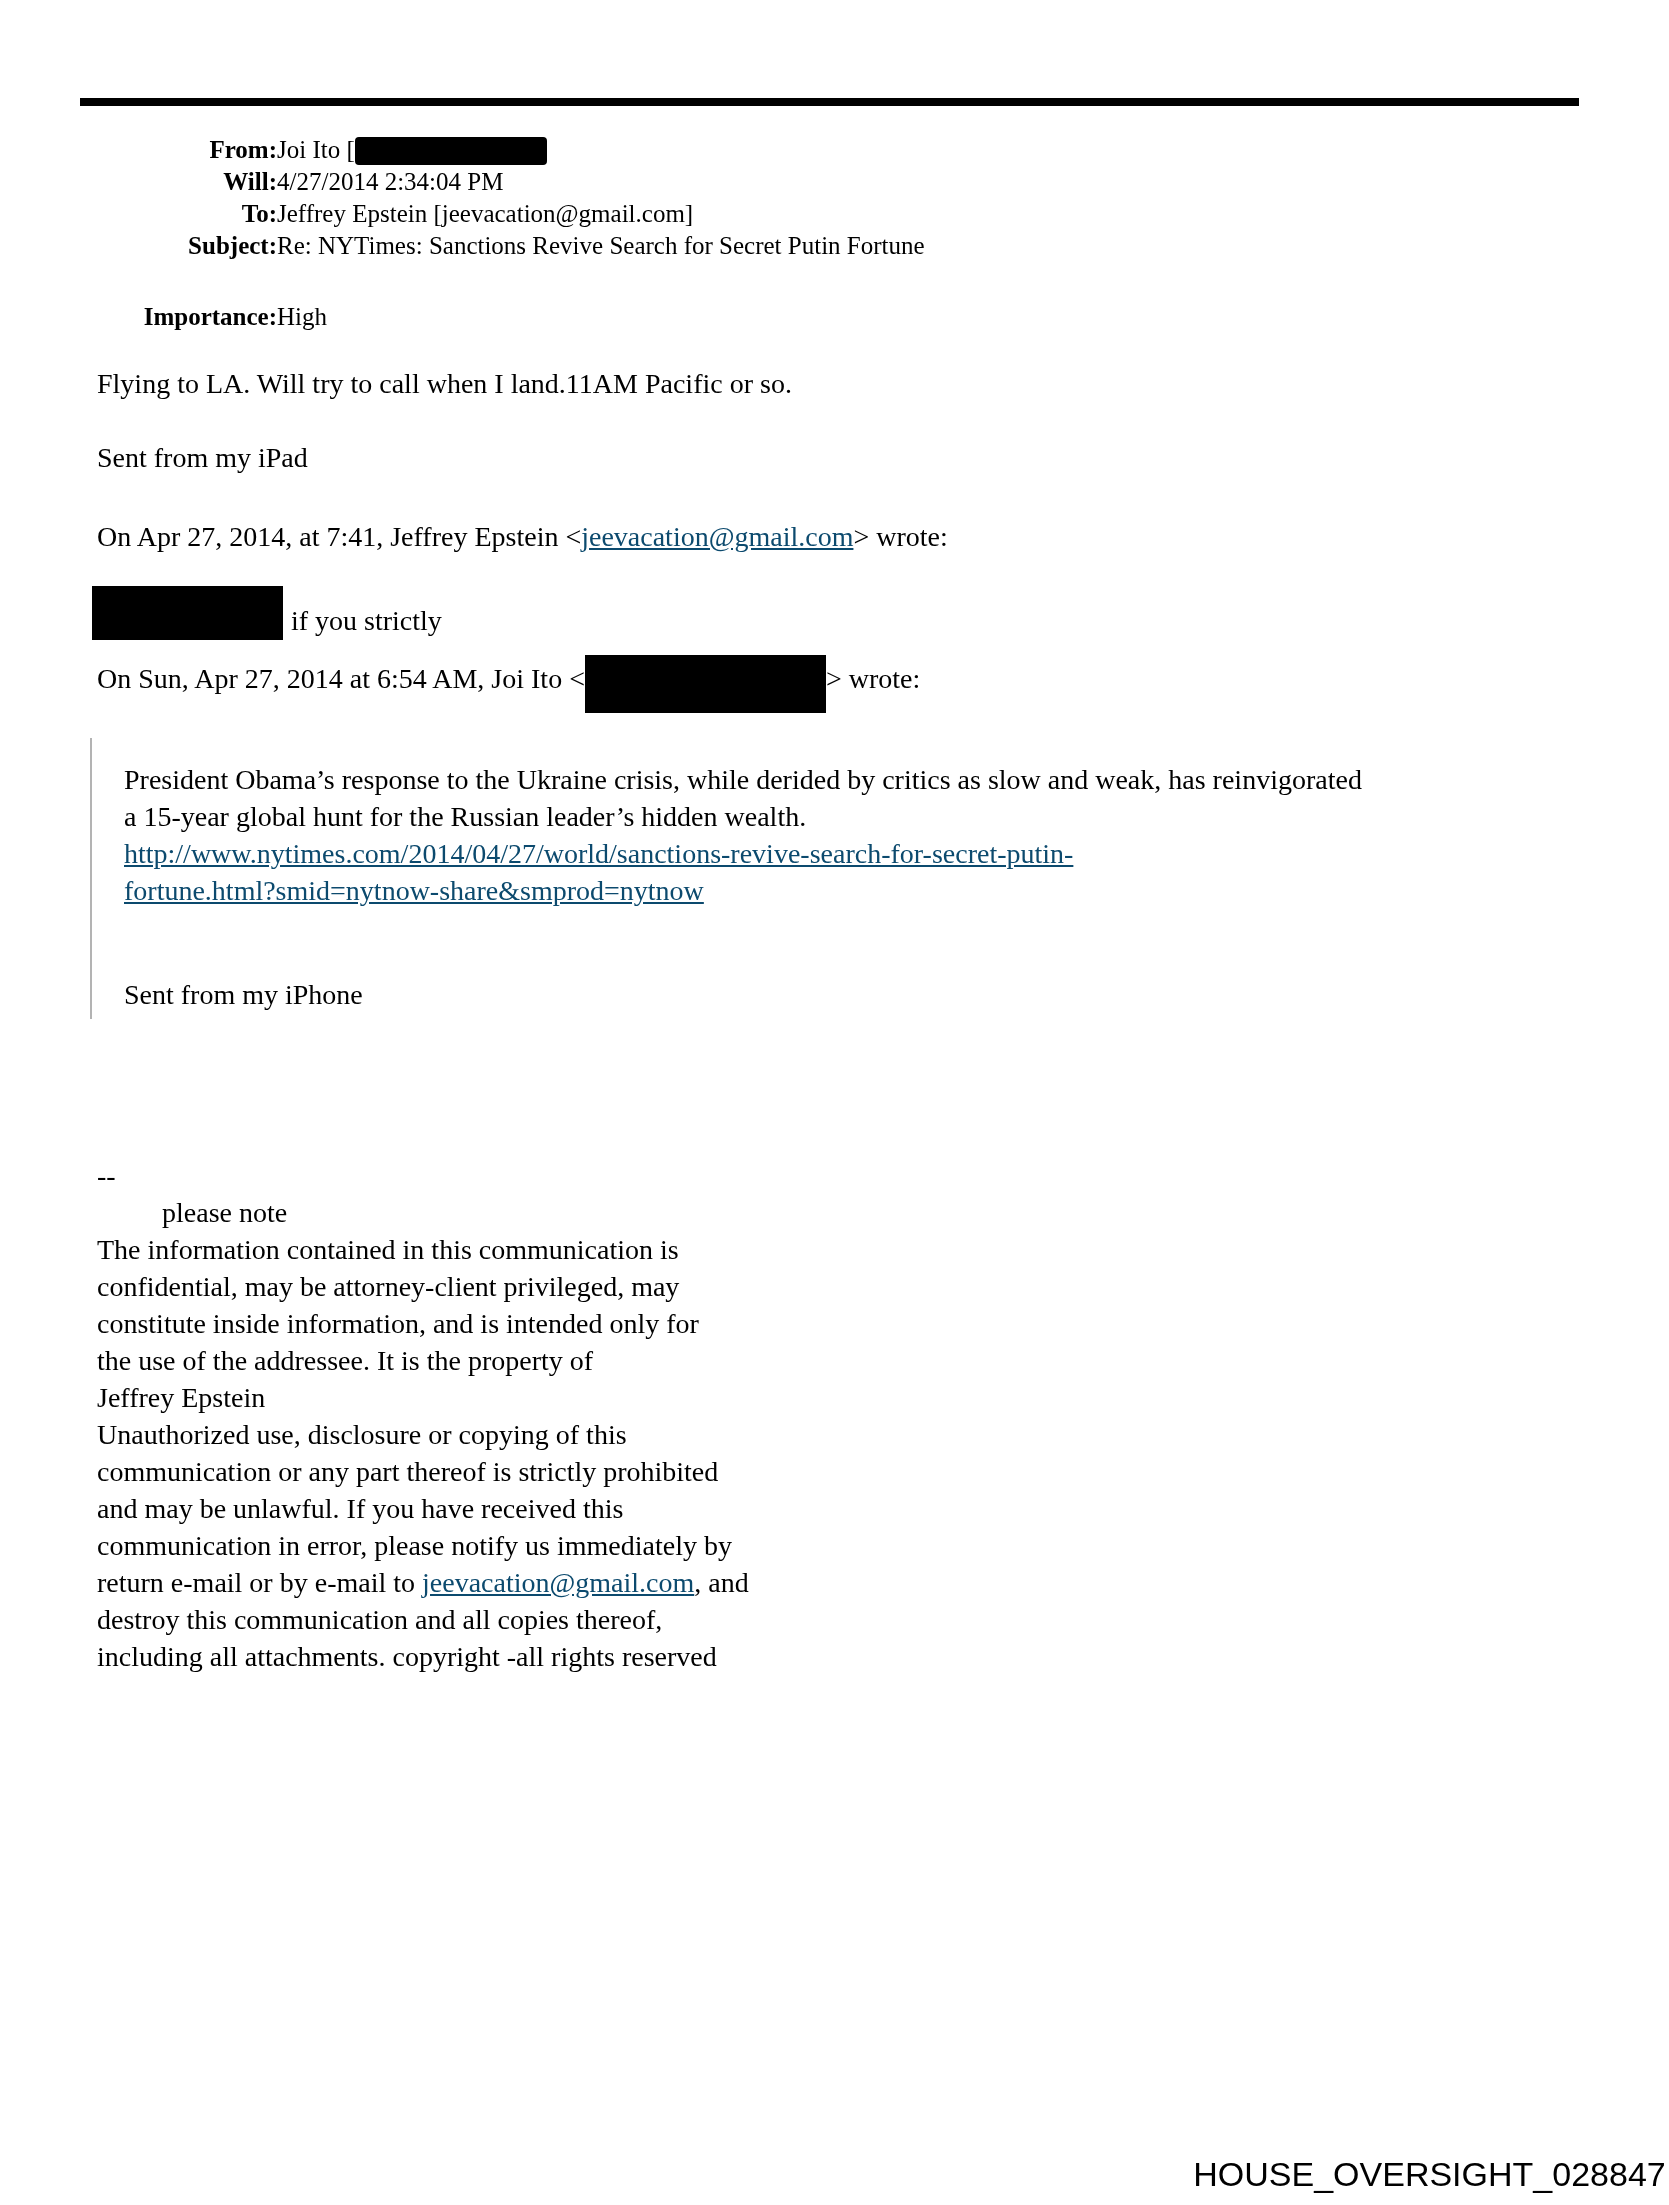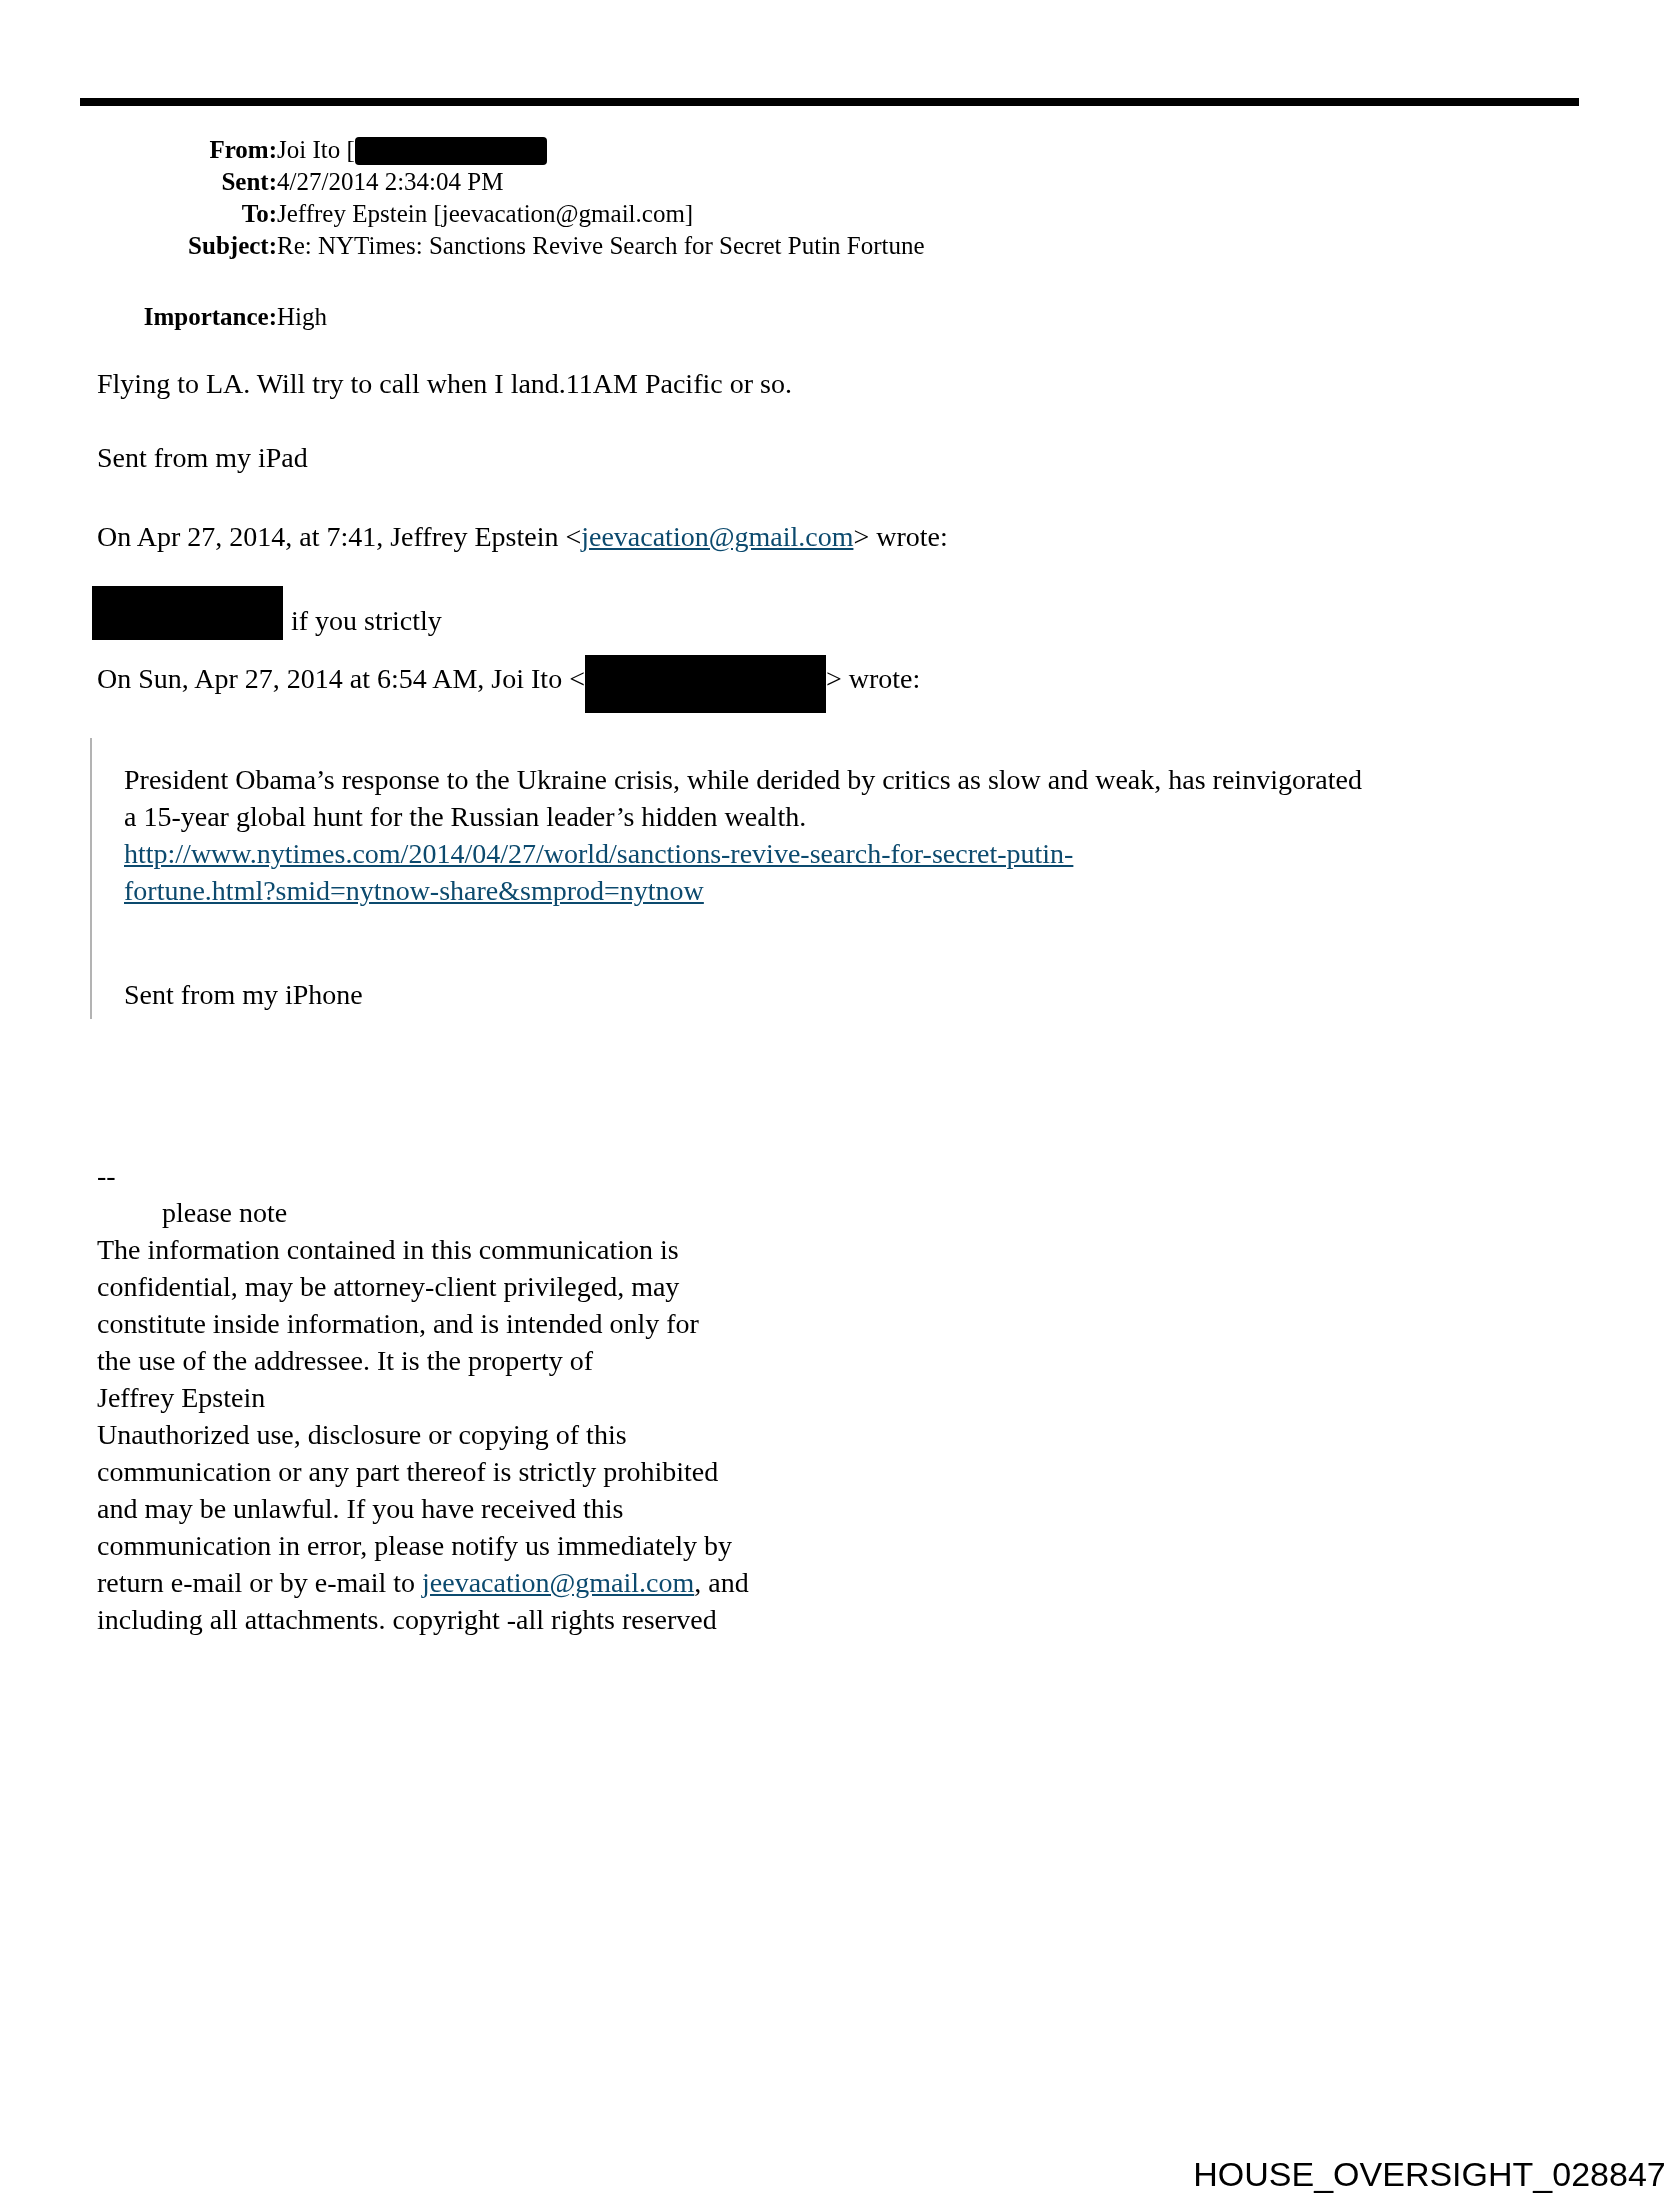--- a/index.html
+++ b/index.html
@@ -89,21 +89,21 @@
 <body>
 
 <div class="abs top-rule"></div>
 
 <div class="abs header">
   <div class="hrow">
     <span class="hlabel">From:</span>
     <span class="hvalue"><span>Joi Ito [</span><span class="redact redact-from"></span></span>
   </div>
   <div class="hrow">
-    <span class="hlabel">Sent:</span>
+    <span class="hlabel">Will:</span>
     <span class="hvalue">4/27/2014 2:34:04 PM</span>
   </div>
   <div class="hrow">
     <span class="hlabel">To:</span>
     <span class="hvalue">Jeffrey Epstein [jeevacation@gmail.com]</span>
   </div>
   <div class="hrow">
     <span class="hlabel">Subject:</span>
     <span class="hvalue">Re: NYTimes: Sanctions Revive Search for Secret Putin Fortune</span>
   </div>
@@ -140,17 +140,18 @@
   <div>The information contained in this communication is</div>
   <div>confidential, may be attorney-client privileged, may</div>
   <div>constitute inside information, and is intended only for</div>
   <div>the use of the addressee. It is the property of</div>
   <div>Jeffrey Epstein</div>
   <div>Unauthorized use, disclosure or copying of this</div>
   <div>communication or any part thereof is strictly prohibited</div>
   <div>and may be unlawful. If you have received this</div>
   <div>communication in error, please notify us immediately by</div>
   <div><span>return e-mail or by e-mail to </span><a class="link">jeevacation@gmail.com</a><span>, and</span></div>
+  <div>destroy this communication and all copies thereof,</div>
   <div>including all attachments. copyright -all rights reserved</div>
 </div>
 
 <div class="abs footer">HOUSE_OVERSIGHT_028847</div>
 
 
 </body></html>

